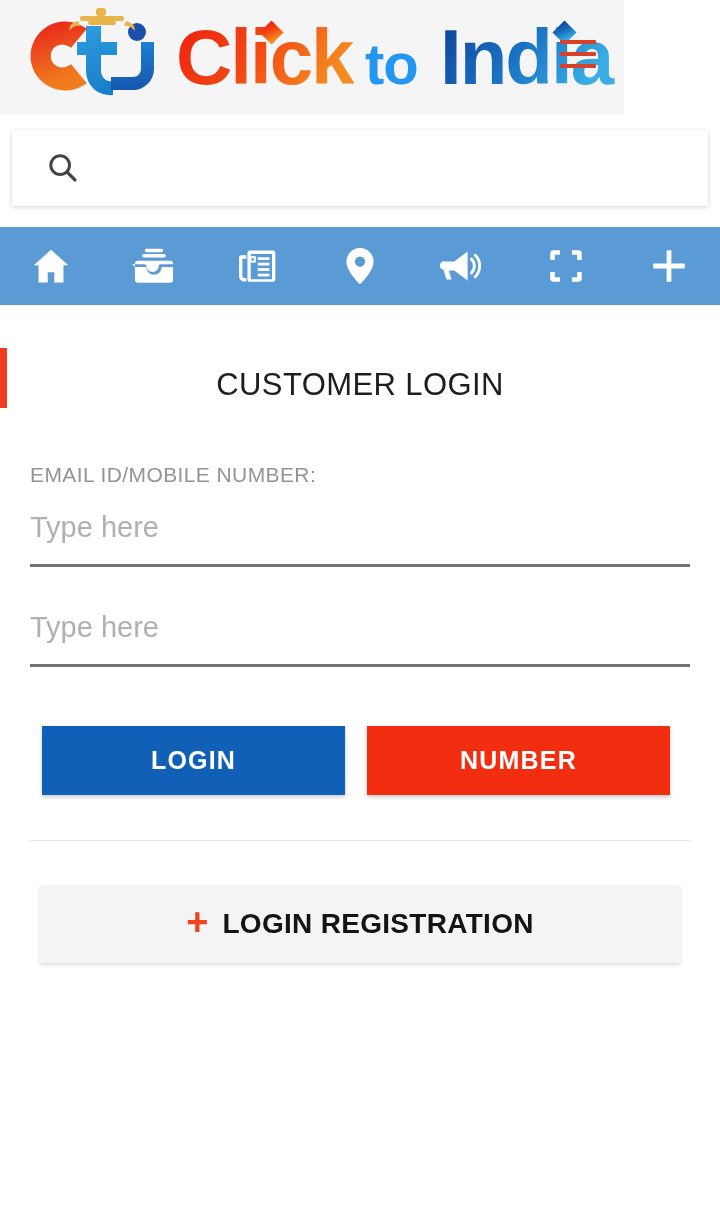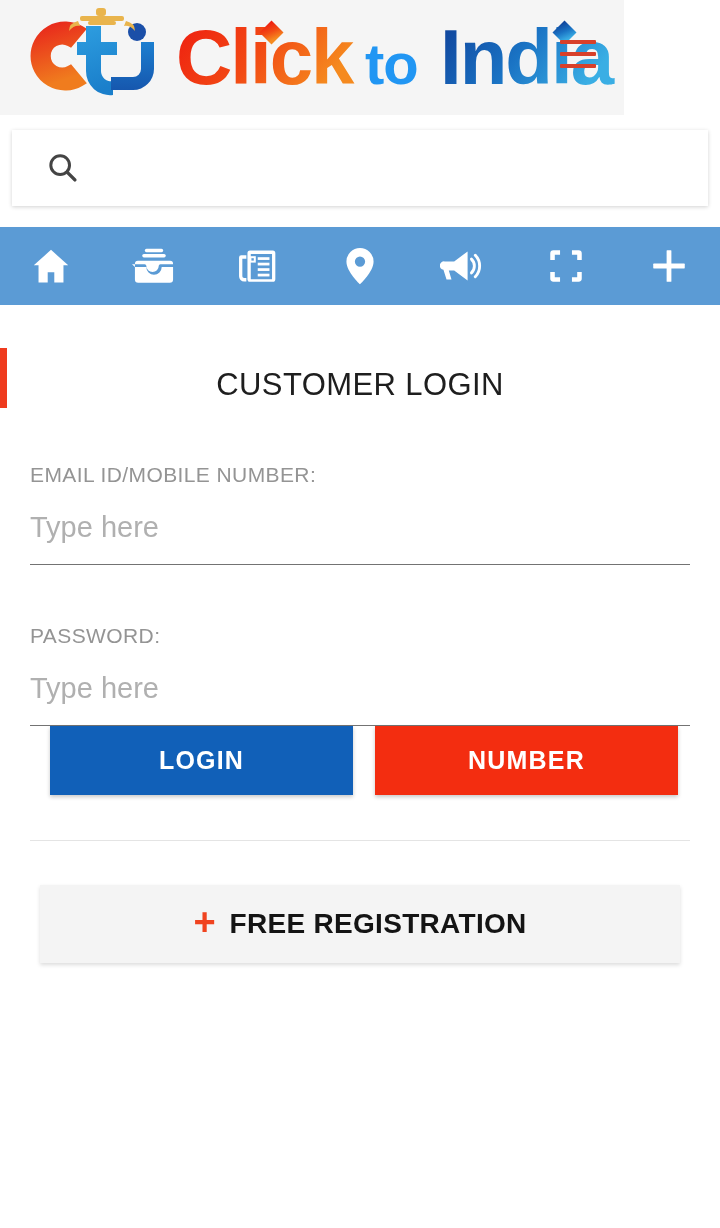--- a/index.html
+++ b/index.html
@@ -168,30 +168,30 @@
   .field-input {
     display: block;
     width: 100%;
     border: none;
     outline: none;
     background: transparent;
     font-family: "Liberation Sans", sans-serif;
     font-size: 29px;
     color: #3a3a3a;
     padding: 0 0 20px 0;
-    border-bottom: 1px solid #737373;
+    border-bottom: 3px solid #737373;
   }
   .field-input::placeholder { color: #b0b0b0; }
 
   .field-spacer { height: 44px; }
 
   
   .btn-row {
     position: absolute;
-    left: 42px;
+    left: 34px;
     top: 421px;
     width: 636px;
     display: flex;
     gap: 22px;
     padding-left: 8px;
   }
   .btn {
     flex: 1 1 0;
     height: 69px;
     border: none;
@@ -393,30 +393,29 @@
     <div class="form">
 
       <div class="field">
         <div class="field-label">EMAIL ID/MOBILE NUMBER:</div>
         <input class="field-input" type="text" placeholder="Type here" style="">
       </div>
 
       <div class="field-spacer"></div>
 
       <div class="field">
-        <div class="field-label">PASSWORD:</div>
         <input class="field-input" type="password" placeholder="Type here" style="">
       </div>
     </div>
 
     <div class="btn-row">
       <button class="btn btn-login">LOGIN</button>
       <button class="btn btn-cancel">NUMBER</button>
     </div>
 
     <div class="divider"></div>
 
     <button class="btn-register">
       <span class="plus-glyph">+</span>
-      <span class="register-label">FREE REGISTRATION</span>
+      <span class="register-label">LOGIN REGISTRATION</span>
     </button>
   </div>
 </div>
 
 </body></html>

